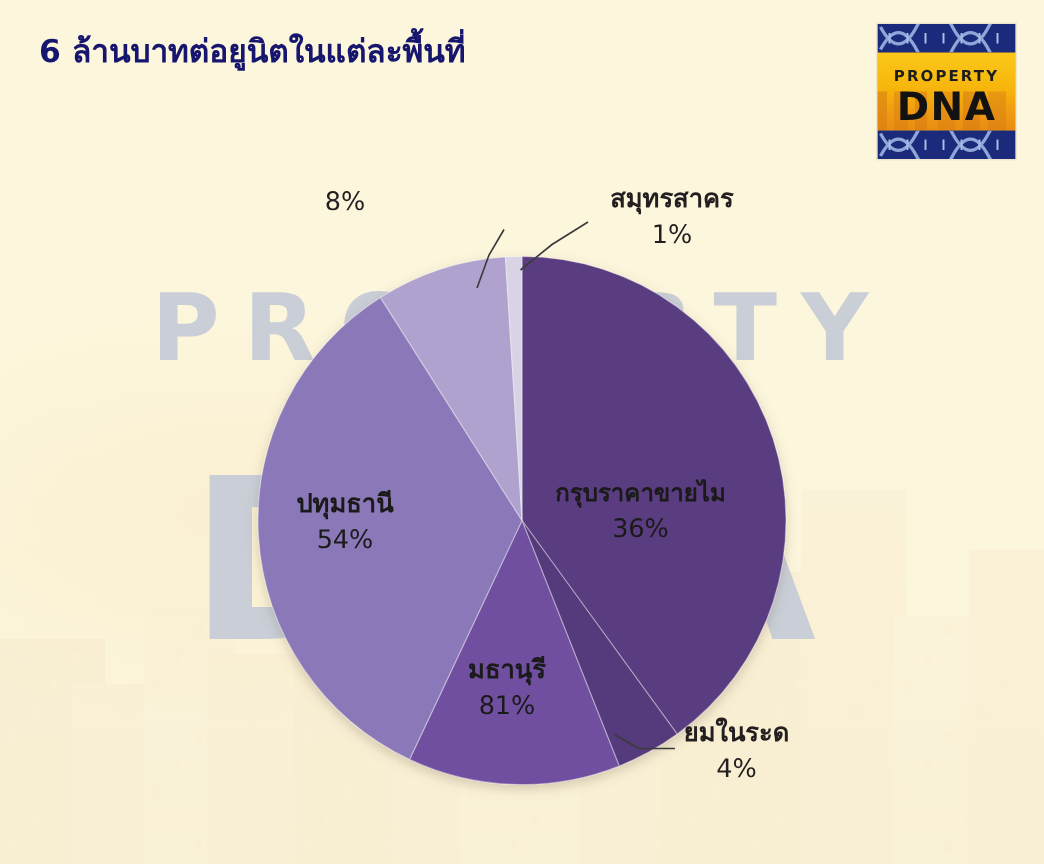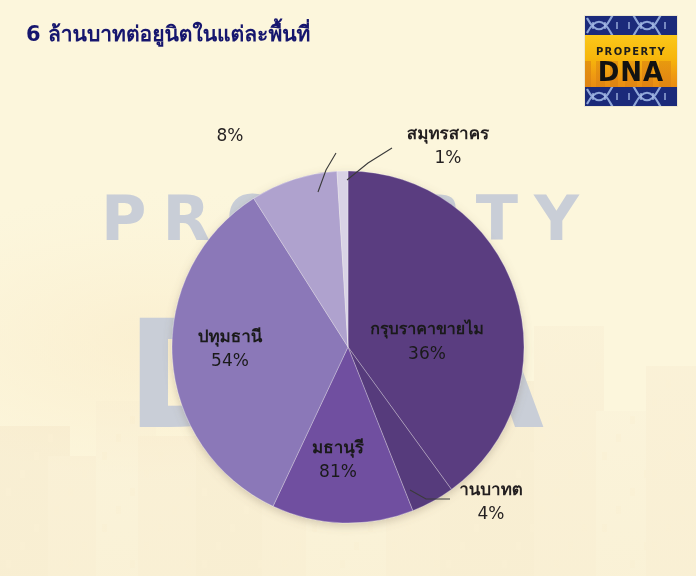--- a/index.html
+++ b/index.html
@@ -347,18 +347,18 @@
       <span class="pc">81%</span>
     </div>
     <div class="lab lab-spk">
       <span class="pc">8%</span>
     </div>
     <div class="lab lab-smk">
       <span class="nm">สมุทรสาคร</span>
       <span class="pc">1%</span>
     </div>
     <div class="lab lab-npt">
-      <span class="nm">านบาทต</span>
+      <span class="nm">ยมในระด</span>
       <span class="pc">4%</span>
     </div>
   </div>
 
 </div>
 
 </body></html>

